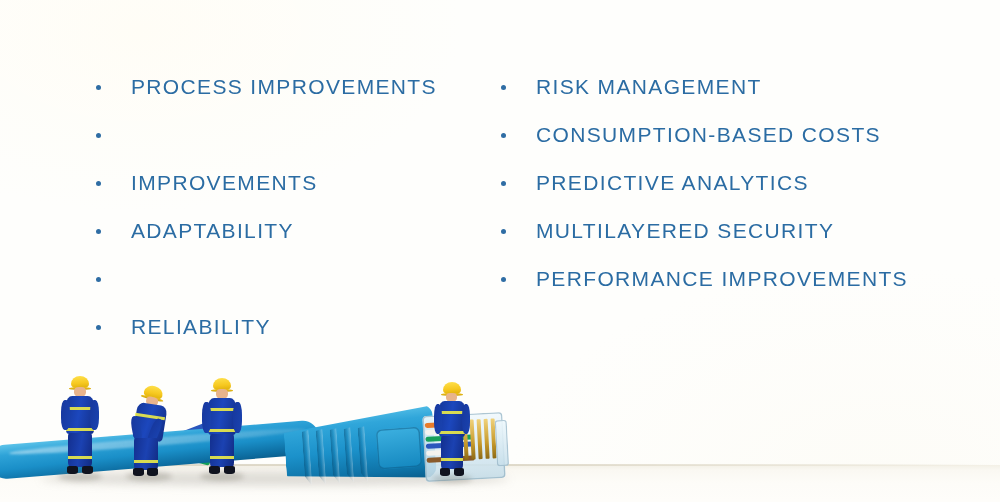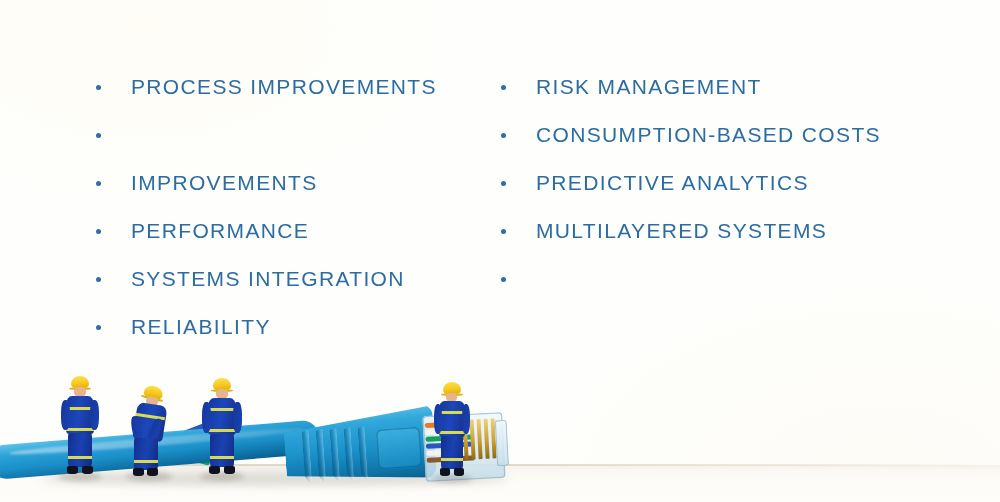--- a/index.html
+++ b/index.html
@@ -327,25 +327,24 @@
       </div>
       <div class="bullet-row">
         <span class="dot"></span>
       </div>
       <div class="bullet-row">
         <span class="dot"></span>
         <span class="bullet-label">IMPROVEMENTS</span>
       </div>
       <div class="bullet-row">
         <span class="dot"></span>
-        <span class="bullet-label">PERFORMANCE</span>
-      </div>
-      <div class="bullet-row">
-        <span class="dot"></span>
-        <span class="bullet-label">SYSTEMS INTEGRATION</span>
+        <span class="bullet-label">ADAPTABILITY</span>
+      </div>
+      <div class="bullet-row">
+        <span class="dot"></span>
       </div>
       <div class="bullet-row">
         <span class="dot"></span>
         <span class="bullet-label">RELIABILITY</span>
       </div>
     </div>
 
     <div class="col col-right">
       <div class="bullet-row">
         <span class="dot"></span>
@@ -354,24 +353,25 @@
       <div class="bullet-row">
         <span class="dot"></span>
         <span class="bullet-label">CONSUMPTION-BASED COSTS</span>
       </div>
       <div class="bullet-row">
         <span class="dot"></span>
         <span class="bullet-label">PREDICTIVE ANALYTICS</span>
       </div>
       <div class="bullet-row">
         <span class="dot"></span>
-        <span class="bullet-label">MULTILAYERED SYSTEMS</span>
-      </div>
-      <div class="bullet-row">
-        <span class="dot"></span>
+        <span class="bullet-label">MULTILAYERED SECURITY</span>
+      </div>
+      <div class="bullet-row">
+        <span class="dot"></span>
+        <span class="bullet-label">PERFORMANCE IMPROVEMENTS</span>
       </div>
     </div>
   </div>
 
   <div class="photo">
 
     <div class="ground"></div>
     <div class="ground-line"></div>
 
     <div class="cable-shadow"></div>

